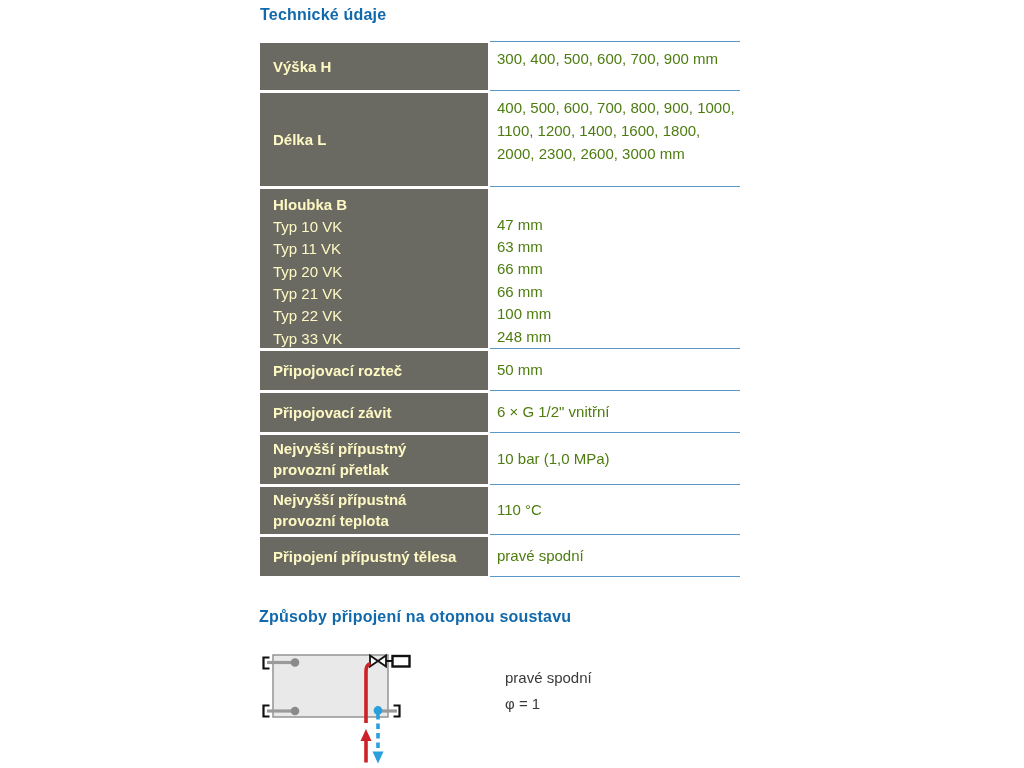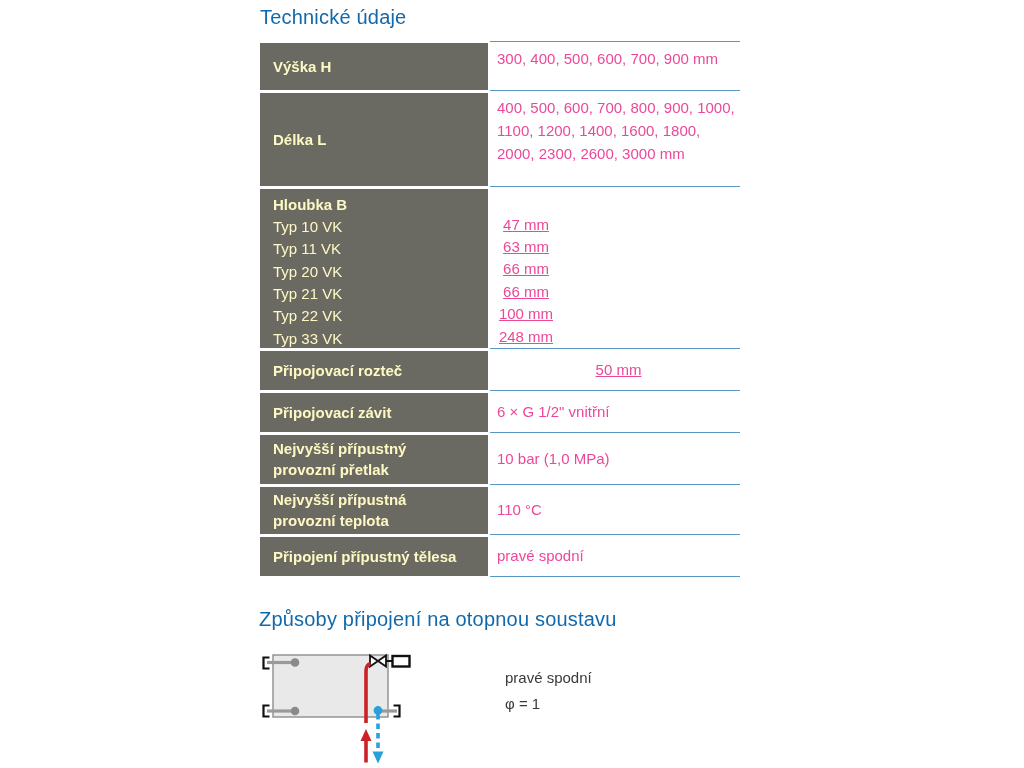--- a/index.html
+++ b/index.html
@@ -6,21 +6,21 @@
   body {
     width:1024px; height:768px; background:#ffffff; overflow:hidden; position:relative;
     font-family:"Liberation Sans","DejaVu Sans",sans-serif;
     -webkit-font-smoothing:antialiased;
   }
   .page { position:absolute; inset:0; }
 
   .heading {
     position:absolute; left:260px;
     color:var(--heading-blue,#1169ac);
-    font-size:20px; font-weight:normal; letter-spacing:.2px;
+    font-size:16px; font-weight:bold; letter-spacing:.2px;
   }
   #title1 { top:6px; }
   #title2 { top:608px; left:259px; }
 
   
   .spec-table { position:absolute; left:260px; top:41px; width:480px; }
   .row { display:flex; }
   .r1{height:50px}.r2{height:96px}.r3{height:162px}.r4{height:42px}
   .r5{height:42px}.r6{height:52px}.r7{height:50px}.r8{height:42px}
 
@@ -28,30 +28,30 @@
     width:228px; box-sizing:border-box; flex:0 0 228px;
     background:var(--cell-gray,#6a6a63);
     color:#fef9c3; font-weight:bold; font-size:15px; line-height:21px;
     margin:1.5px 0; padding-left:13px;
     display:flex; flex-direction:column; justify-content:center;
     white-space:pre-line;
   }
   .cv {
     flex:1; box-sizing:border-box; margin-left:2px;
     border-bottom:1px solid var(--rule-blue,#5b97c3);
-    padding-left:7px; color:#ec4899; font-size:15px; line-height:23px;
+    padding-left:7px; color:#4d7c0f; font-size:15px; line-height:23px;
     display:flex; flex-direction:column; justify-content:center;
     white-space:pre-line;
   }
   .row:first-child .cv { border-top:1px solid var(--rule-blue,#5b97c3); }
 
   .cl.top, .cv.top { justify-content:flex-start; padding-top:5px; white-space:normal; }
   .lline, .vline { height:22.4px; line-height:22.4px; }
   .tline { font-weight:normal; }
-  .num { display:inline-block; min-width:58px; text-align:center;text-decoration:underline; }
+  .num { display:inline-block; min-width:58px; text-align:left; }
 
   
   .diagram { position:absolute; left:256px; top:648px; }
   .caption { position:absolute; left:505px; top:665px; font-size:15px; color:#3a3a3a; line-height:26px; }
 
   .rad   { fill:#e9e9e9; stroke:#8d8d8d; stroke-width:1.4; }
   .stub  { stroke:#9a9a9a; stroke-width:3.2; fill:none; }
   .dotg  { fill:#8a8a8a; }
   .brk   { stroke:#111111; stroke-width:2.2; fill:none; }
   .valve { fill:#ffffff; stroke:#111111; stroke-width:1.8; }

